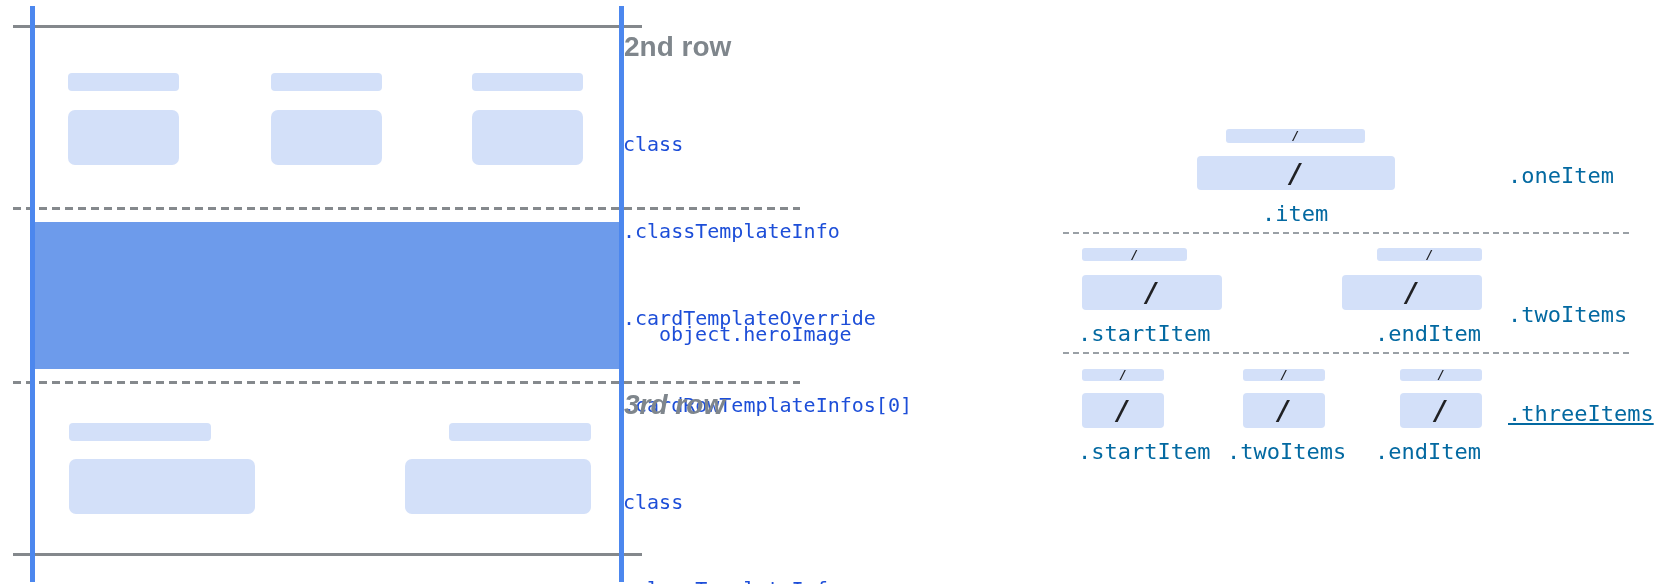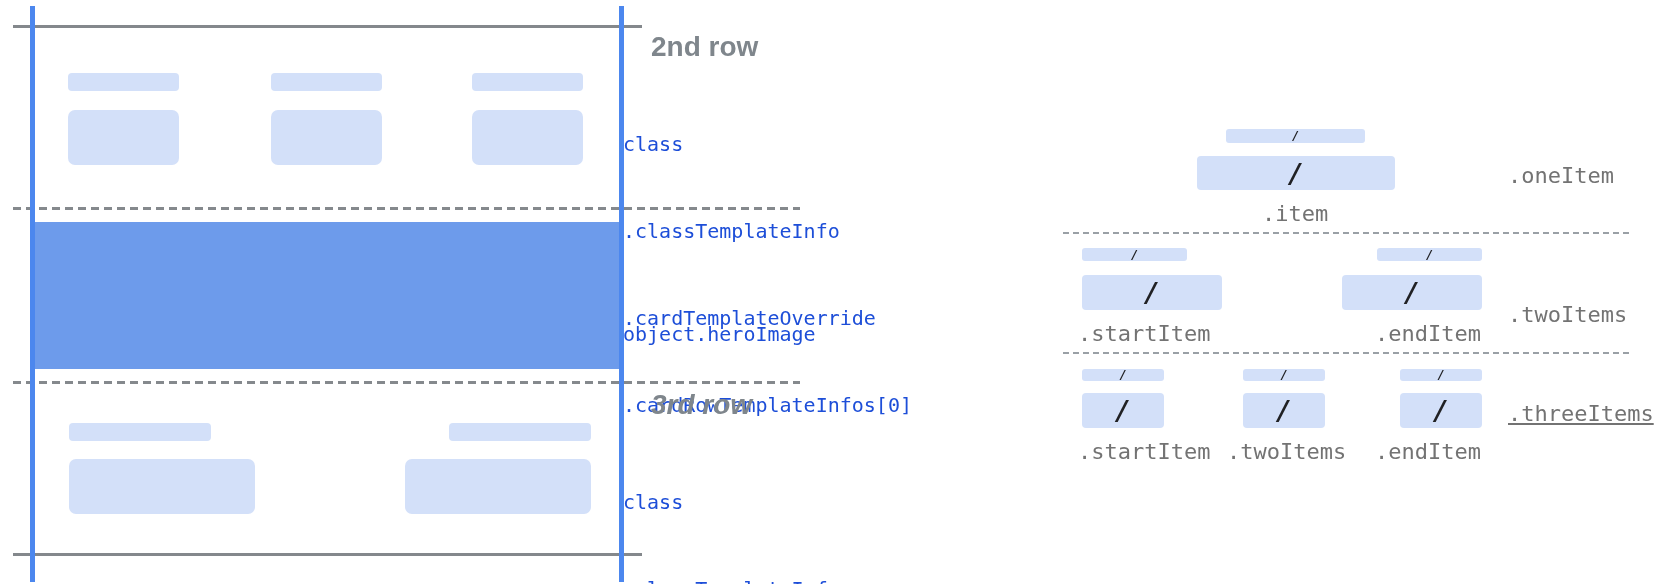--- a/index.html
+++ b/index.html
@@ -40,47 +40,47 @@
   .r2b3 { left: 472px; top: 110px; width: 111px; height: 55px; }
 
   
   .r3s1 { left: 69px;  top: 423px; width: 142px; height: 18px; }
   .r3b1 { left: 69px;  top: 459px; width: 186px; height: 55px; }
   .r3s2 { left: 449px; top: 423px; width: 142px; height: 18px; }
   .r3b2 { left: 405px; top: 459px; width: 186px; height: 55px; }
 
   
   .heading {
-    position: absolute; left: 651px;
+    position: absolute; left: 624px;
     font: 700 28px "Liberation Sans", sans-serif;
     color: #7f868c; white-space: nowrap;
   }
   .heading-row2 { top: 31px; }
   .heading-row3 { top: 389px; font-style: italic; }
   .codeblock {
     position: absolute; left: 623px;
     font: 20px "DejaVu Sans Mono", monospace;
     color: #1d4ed8; line-height: 29px; white-space: pre;
   }
   .code-row2 { top: 72px; }
-  .code-hero { top: 259px; line-height: 30px; }
+  .code-hero { top: 259px; line-height: 30px; margin-left: 36px; }
   .code-row3 { top: 430px; }
 
   
   .schip { position: absolute; background: #d3e0f9; border-radius: 3px;
            display: flex; align-items: center; justify-content: center; }
   .bchip { position: absolute; background: #d3e0f9; border-radius: 4px;
            display: flex; align-items: center; justify-content: center; }
   .slash { font-family: "DejaVu Sans Mono", monospace; font-style: italic;
            font-weight: 700; color: #202124; line-height: 1; }
   .schip .slash { font-size: 12px; }
   .bchip .slash { font-size: 27px; }
 
   .mlabel { position: absolute; font: 22px "DejaVu Sans Mono", monospace;
-            color: #737373; white-space: nowrap; }
+            color: #0369a1; white-space: nowrap; }
 
   .dashline-right {
     position: absolute; left: 1063px; width: 567px; height: 2px;
     background: repeating-linear-gradient(to right, #9aa0a6 0, #9aa0a6 6px, transparent 6px, transparent 10px);
   }
   .dash-templates-1 { top: 232px; }
   .dash-templates-2 { top: 352px; }
 
   
   .one-sm { left: 1226px; top: 129px; width: 139px; height: 14px; }

